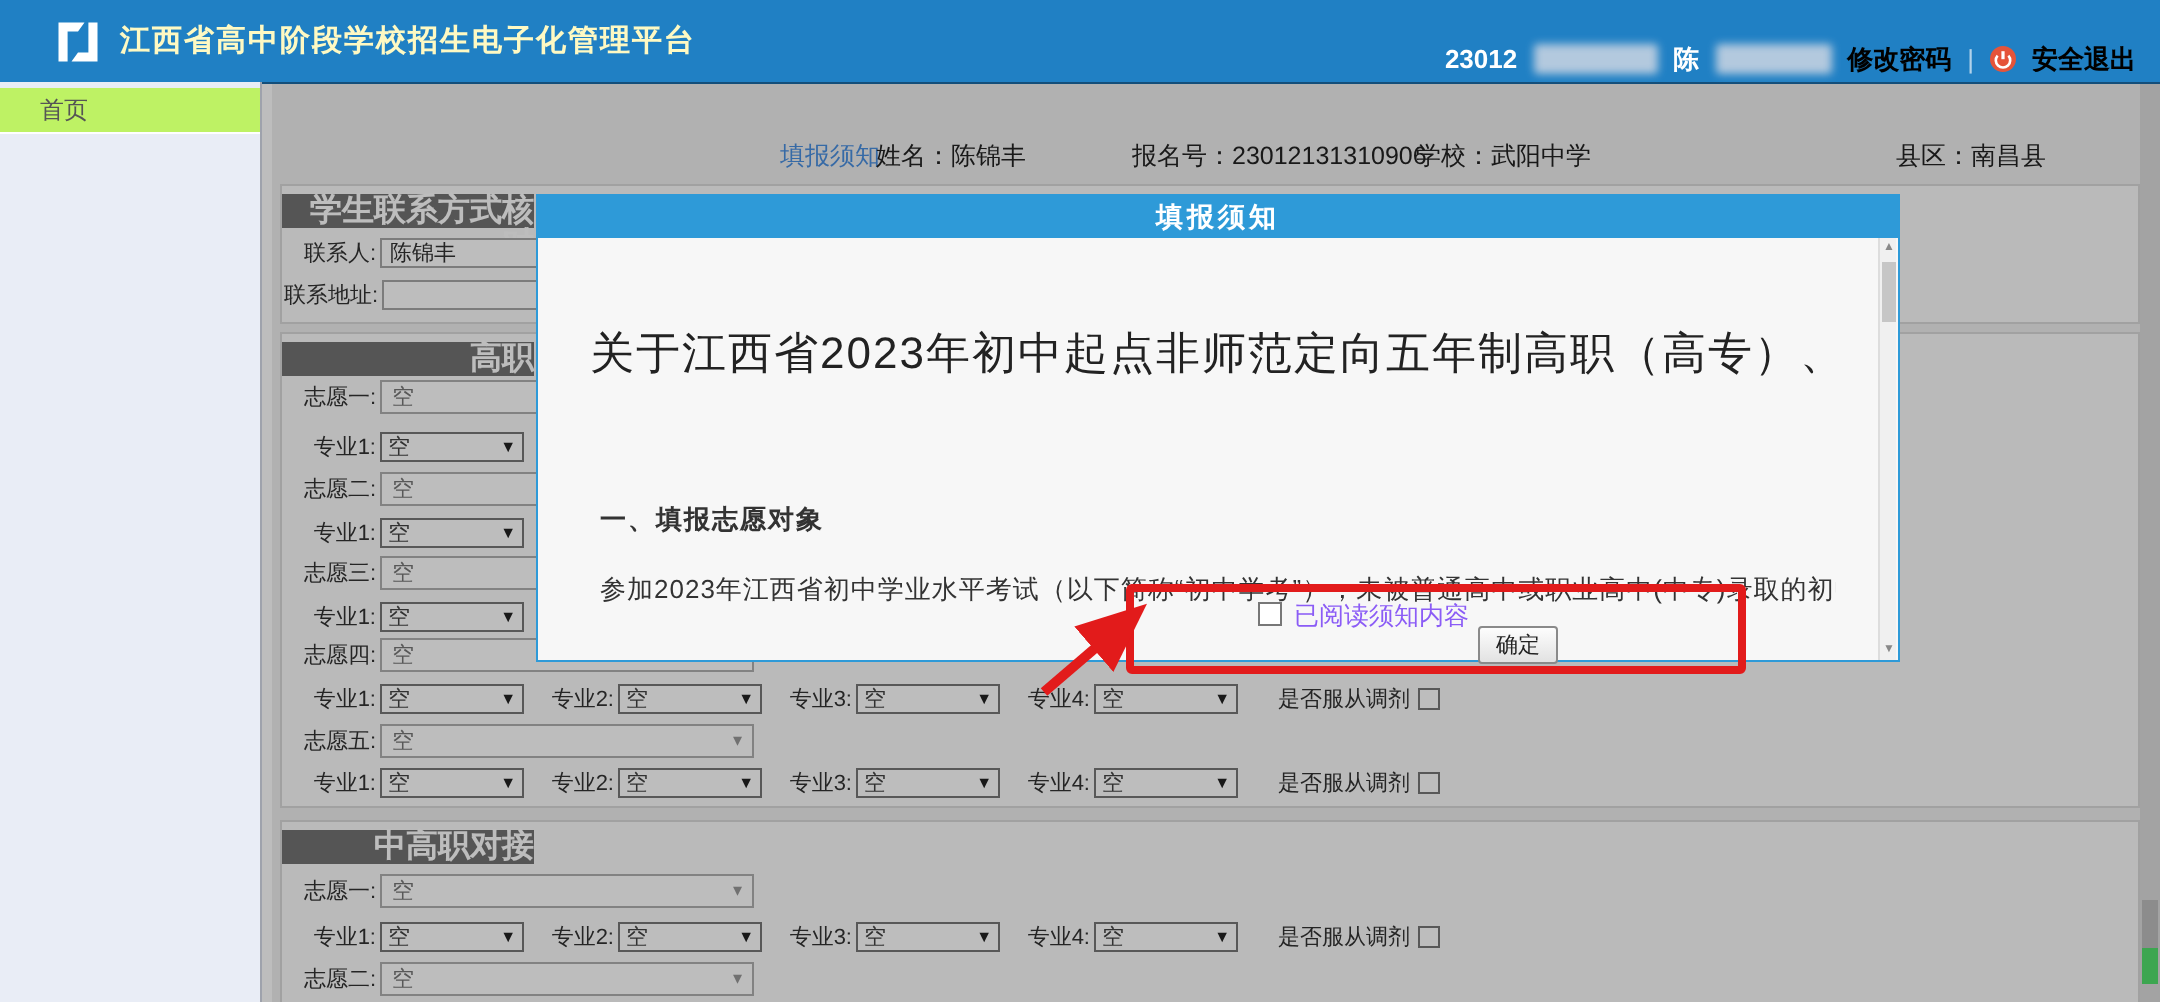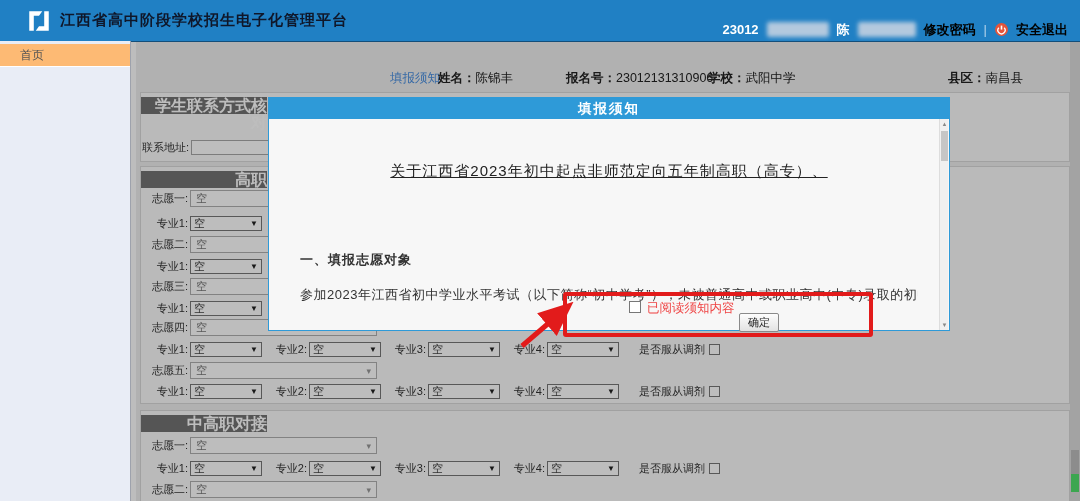--- a/index.html
+++ b/index.html
@@ -2,39 +2,39 @@
 <html><head>
 <meta charset="utf-8">
 <style>
   html,body{margin:0;padding:0;background:#888;}
   .stage{position:relative;width:1080px;height:501px;overflow:hidden;
          font-family:"Liberation Sans","DejaVu Sans",sans-serif;background:#e9edf6;}
   
   .hdr{position:absolute;left:0;top:0;width:1080px;height:41px;background:#2080c4;
        border-bottom:1px solid #1a6aa5;display:flex;align-items:center;z-index:3;}
   .hdr-logo{margin-left:26px;width:26px;height:26px;flex:none;}
-  .hdr-title{color:#0f172a;font-size:15px;font-weight:bold;letter-spacing:1px;margin-left:8px;}
+  .hdr-title{color:#fef9c3;font-size:15px;font-weight:bold;letter-spacing:1px;margin-left:8px;}
   .hdr-right{position:absolute;right:12px;top:0;height:59px;display:flex;align-items:center;gap:8px;
              color:#fff;font-size:13px;font-weight:bold;}
   .chip{height:15px;border-radius:2px;background:#cdd6e3;opacity:.85;filter:blur(2px);}
   .hdr-link{color:#000000;text-decoration:none;cursor:pointer;}
   .hdr-div{opacity:.65;font-weight:normal;}
   
   .sb{position:absolute;left:0;top:41px;width:130px;height:460px;background:#e9edf6;
       border-right:1px solid #d6dbe8;z-index:3;}
   .sb-item{height:22px;line-height:22px;padding-left:20px;font-size:12px;color:#555;
-           background:#fdba74;border-bottom:1px solid #fff;margin-top:3px;cursor:pointer;}
+           background:#bef264;border-bottom:1px solid #fff;margin-top:3px;cursor:pointer;}
   .sb-item.active{height:24px;line-height:24px;background:#4e5e8e;color:#fff;margin-top:0;}
   
   .main-bg{position:absolute;left:130px;top:41px;width:950px;height:460px;background:#efefef;z-index:1;}
   .white-strip{position:absolute;left:130px;top:41px;width:6px;height:460px;background:#fff;z-index:1;}
   .warn{position:absolute;left:388px;top:51px;font-size:14px;font-weight:bold;letter-spacing:.5px;
         color:#ff3333;z-index:1;white-space:nowrap;}
   .inforow{position:absolute;top:70px;font-size:12.5px;color:#222;z-index:1;white-space:nowrap;}
-  .inforow b{font-weight:bold;margin-top:40px;}
+  .inforow b{font-weight:normal;margin-top:40px;}
   .link{color:#4a8fe0;cursor:pointer;}
   .panel{position:absolute;left:140px;width:930px;background:#fbfbfb;border:1px solid #d9d9d9;
          box-sizing:border-box;z-index:1;overflow:hidden;}
   .banner{position:absolute;left:0;top:4px;width:126px;height:17px;line-height:17px;background:#737373;
           color:#fff;font-size:16px;font-weight:bold;text-align:right;}
   .row{position:absolute;left:2px;height:17px;display:flex;align-items:center;font-size:11px;color:#333;}
   .lbl{width:45px;text-align:right;margin-right:2px;white-space:nowrap;overflow:hidden;flex:none;}
   .lblw{width:48px;text-align:right;margin-right:2px;white-space:nowrap;flex:none;}
   .inp{height:15px;background:#fff;border:1px solid #a8a8a8;font-size:11px;color:#333;
        display:flex;align-items:center;padding:0 4px;box-sizing:border-box;}
@@ -52,30 +52,30 @@
   .pg-track{position:absolute;left:1070px;top:41px;width:10px;height:460px;background:#dcdcdc;z-index:1;}
   .pg-thumb{position:absolute;left:1071px;top:450px;width:8px;height:24px;background:#bdbdbd;z-index:1;}
   .pg-green{position:absolute;left:1071px;top:474px;width:8px;height:18px;background:#52e06c;z-index:1;}
   
   .dim{position:absolute;left:130px;top:41px;width:950px;height:460px;background:rgba(0,0,0,.26);z-index:5;}
   
   .modal{position:absolute;left:268px;top:97px;width:682px;height:234px;background:#f7f7f7;
          border:1px solid #2e9ad8;box-sizing:border-box;z-index:10;}
   .m-title{height:21px;line-height:21px;background:#2e9ad8;color:#fff;font-size:13.5px;font-weight:bold;
            text-align:center;letter-spacing:2px;cursor:move;}
-  .m-h1{position:absolute;left:0;top:64px;width:100%;text-align:center;font-size:15px;color:#222;
-        letter-spacing:1px;white-space:nowrap;text-decoration:underline;}
+  .m-h1{position:absolute;left:0;top:64px;width:100%;text-align:center;font-size:22px;color:#222;
+        letter-spacing:1px;white-space:nowrap;}
   .m-h2{position:absolute;left:0;top:102px;width:100%;text-align:center;font-size:17px;color:#222;
         letter-spacing:1px;white-space:nowrap;}
   .m-sec{position:absolute;left:31px;top:153px;font-size:13px;font-weight:bold;color:#333;letter-spacing:1px;}
   .m-par{position:absolute;left:31px;top:188px;width:618px;font-size:13px;color:#333;white-space:nowrap;
          overflow:hidden;letter-spacing:.5px;}
   .m-cb{position:absolute;left:360px;top:203px;width:12px;height:12px;background:#fff;
         border:1px solid #777;box-sizing:border-box;cursor:pointer;}
-  .m-cbl{position:absolute;left:378px;top:202px;font-size:12.5px;color:#ef4444;white-space:nowrap;}
+  .m-cbl{position:absolute;left:378px;top:202px;font-size:12.5px;color:#8b5cf6;white-space:nowrap;}
   .m-btn{position:absolute;left:470px;top:215px;width:38px;height:17px;font-size:11px;color:#222;
          background:linear-gradient(#fdfdfd,#e2e2e2);border:1px solid #8a8a8a;border-radius:2px;
          display:flex;align-items:center;justify-content:center;cursor:pointer;}
   .m-sbar{position:absolute;right:1px;top:21px;width:9px;height:211px;background:#f0f0f0;
           border-left:1px solid #ddd;box-sizing:border-box;}
   .m-sarrow{position:absolute;left:0;width:9px;text-align:center;font-size:6px;color:#888;line-height:8px;}
   .m-sthumb{position:absolute;left:1px;top:12px;width:7px;height:30px;background:#c6c6c6;cursor:grab;}
   
   .redbox{position:absolute;left:563px;top:292px;width:310px;height:45px;border:4px solid #e21b1b;
           border-radius:3px;box-sizing:border-box;z-index:20;pointer-events:none;}
@@ -127,20 +127,26 @@
   </div>
   <div class="inforow" style="left:708px">
     <b>学校：</b><span>武阳中学</span>
   </div>
   <div class="inforow" style="left:948px">
     <b>县区：</b><span>南昌县</span>
   </div>
 
   <div class="panel" style="top:92px;height:70px">
     <div class="banner">学生联系方式核对</div>
+    <div class="row" style="top:25px">
+      <span class="lbl">联系人:</span>
+      <div class="inp" style="width:86px">
+        <span>陈锦丰</span>
+      </div>
+    </div>
     <div class="row" style="top:46px;left:0">
       <span class="lblw">联系地址:</span>
       <div class="inp" style="width:180px">
         <span></span>
       </div>
     </div>
   </div>
 
   <div class="panel" style="top:166px;height:238px">
     <div class="banner">高职</div>

